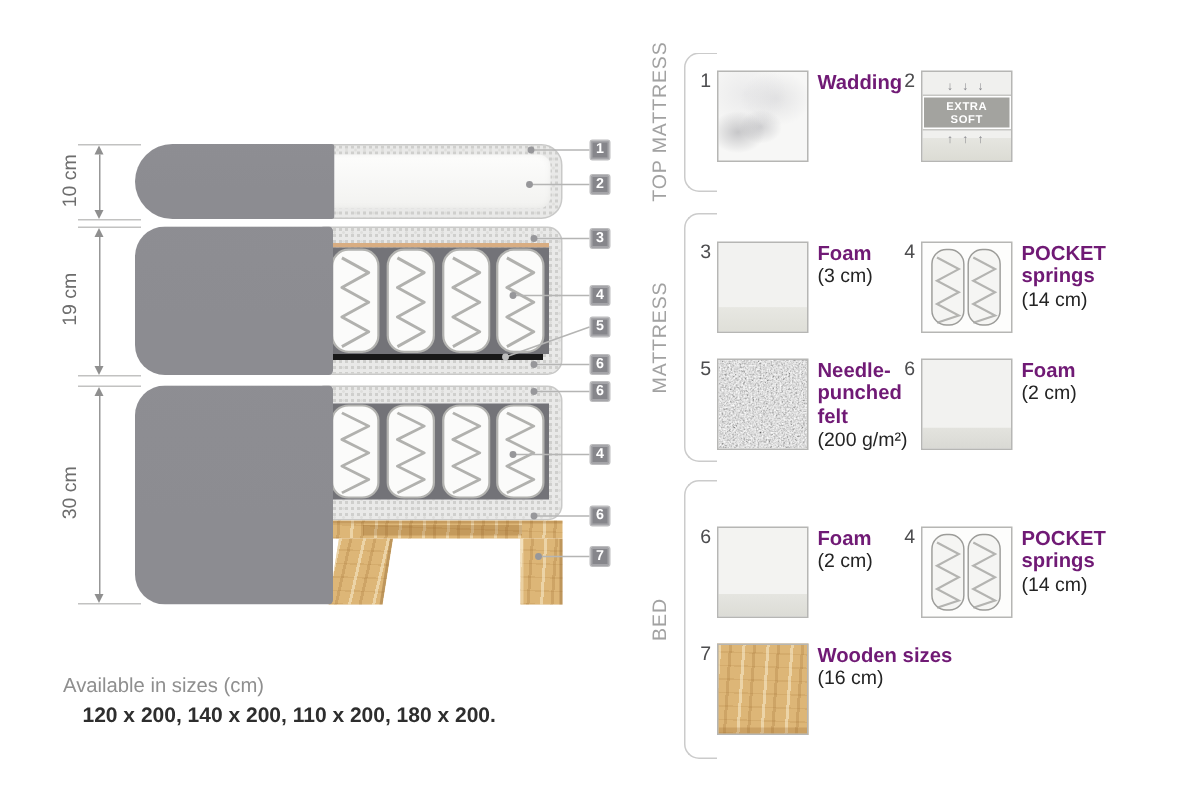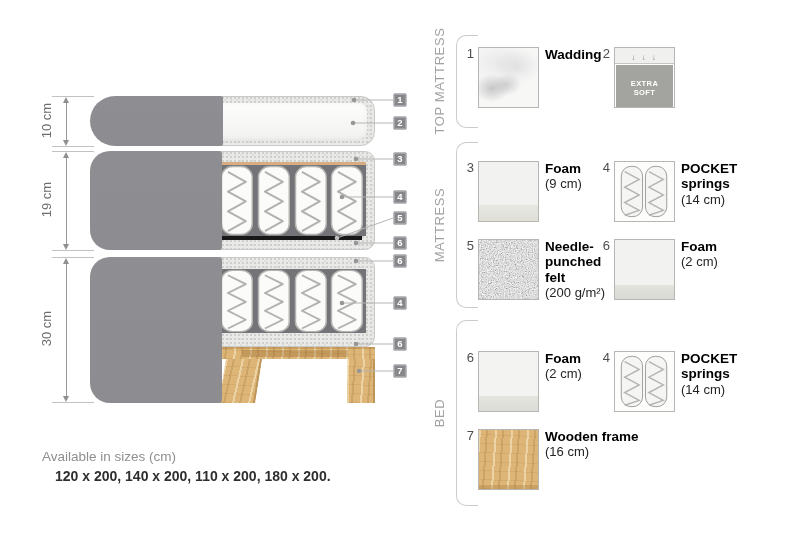--- a/index.html
+++ b/index.html
@@ -43,35 +43,35 @@
 
   
   .sec-title{position:absolute;left:376px;width:130px;height:18px;text-align:center;font-size:13px;
              letter-spacing:.6px;color:#a2a2a2;transform:rotate(-90deg);white-space:nowrap;}
   .bracket{position:absolute;left:456px;width:22px;border:1.5px solid #cbcbcb;border-right:none;
            border-radius:10px 0 0 10px;box-sizing:border-box;}
   .li{position:absolute;display:flex;align-items:flex-start;}
   .num{width:18px;text-align:right;margin-right:4px;font-size:13px;color:#4d4d4f;line-height:1.1;}
   .sw{width:61px;height:61px;border:1px solid #b6b6b4;box-sizing:border-box;margin-right:6px;
       position:relative;flex:none;overflow:hidden;}
-  .lbl .name{font-size:13.5px;font-weight:700;color:#000000;line-height:1.13;max-width:76px;}
+  .lbl .name{font-size:13.5px;font-weight:700;color:#701a75;line-height:1.13;max-width:76px;}
   .lbl .detail{font-size:13px;color:#242424;line-height:1.2;}
   .lbl .name.wide{max-width:150px;}
   .sw-wadding{background:
       radial-gradient(26px 20px at 22% 68%,rgba(150,150,155,.5),rgba(150,150,155,0) 70%),
       radial-gradient(20px 16px at 48% 62%,rgba(165,165,170,.45),rgba(165,165,170,0) 70%),
       radial-gradient(34px 26px at 65% 30%,rgba(190,190,195,.35),rgba(190,190,195,0) 70%),
       radial-gradient(40px 34px at 30% 25%,rgba(205,205,210,.3),rgba(205,205,210,0) 70%),#f7f7f6;}
   .sw-foam{background:linear-gradient(180deg,#f2f2f0 0%,#f2f2f0 72%,#e7e7e2 73%,#dfdfd8 100%);}
   .sw-hrfoam{background:linear-gradient(180deg,#f0f0ee 0%,#f0f0ee 74%,#e5e5e0 75%,#dcdcd4 100%);
              text-align:center;}
   .arrows{font-size:8px;color:#85858a;letter-spacing:2px;line-height:1;margin-top:6px;}
   .arrows.bottom{margin-top:2px;}
   .badge{display:inline-block;margin-top:2px;background:#a3a39f;color:#fff;border:1.5px solid #fff;
-         box-shadow:0 0 0 1px #c6c6c3;font-weight:700;font-size:7.5px;letter-spacing:.4px;padding:14px 3px;}
+         box-shadow:0 0 0 1px #c6c6c3;font-weight:700;font-size:7.5px;letter-spacing:.4px;padding:1px 3px;}
   svg.fill{position:absolute;left:0;top:0;width:100%;height:100%;}
 </style>
 </head>
 <body>
 
 <div class="stage">
 
   <svg width="0" height="0" style="position:absolute">
     <defs>
       <filter id="feltNoise" x="0" y="0" width="100%" height="100%">
@@ -222,21 +222,21 @@
       <div class="badge">EXTRA SOFT</div>
       <div class="arrows bottom">↑ ↑ ↑</div>
     </div>
   </div>
 
   <div class="li" style="left:456px;top:161px">
     <span class="num">3</span>
     <div class="sw sw-foam"></div>
     <div class="lbl">
         <div class="name">Foam</div>
-      <div class="detail">(9 cm)</div>
+      <div class="detail">(3 cm)</div>
       </div>
   </div>
   <div class="li" style="left:592px;top:161px">
     <span class="num">4</span>
     <div class="sw" style="background:#fdfdfc">
       <svg class="fill" viewBox="0 0 61 61">
         <g stroke="#9c9c99" fill="#f5f5f3">
             <rect x="6.5" y="4.5" width="22" height="52" rx="10"></rect>
             <rect x="31.5" y="4.5" width="22" height="52" rx="10"></rect>
           </g>
@@ -298,18 +298,18 @@
     <div class="lbl">
         <div class="name">POCKET springs</div>
       <div class="detail">(14 cm)</div>
       </div>
   </div>
 
   <div class="li" style="left:456px;top:429px">
     <span class="num">7</span>
     <div class="sw wood" style="box-shadow:inset 0 -4px rgba(150,100,40,.25)"></div>
     <div class="lbl">
-        <div class="name wide">Wooden frame</div>
+        <div class="name wide">Wooden sizes</div>
       <div class="detail">(16 cm)</div>
       </div>
   </div>
 
 </div>
 
 </body></html>

